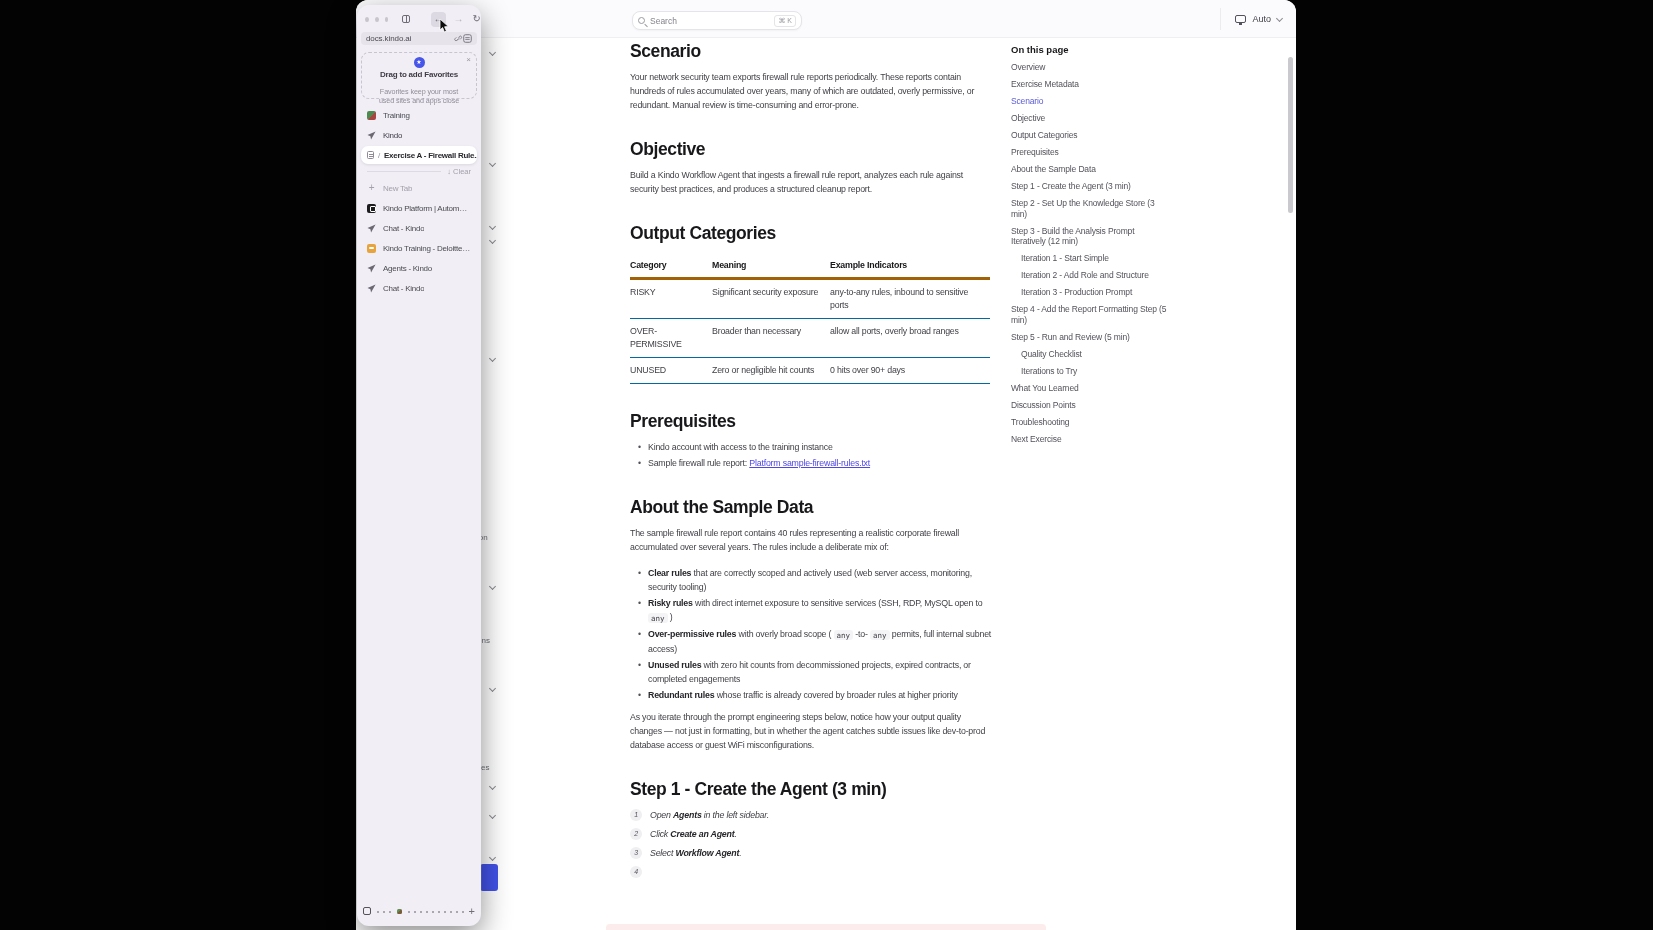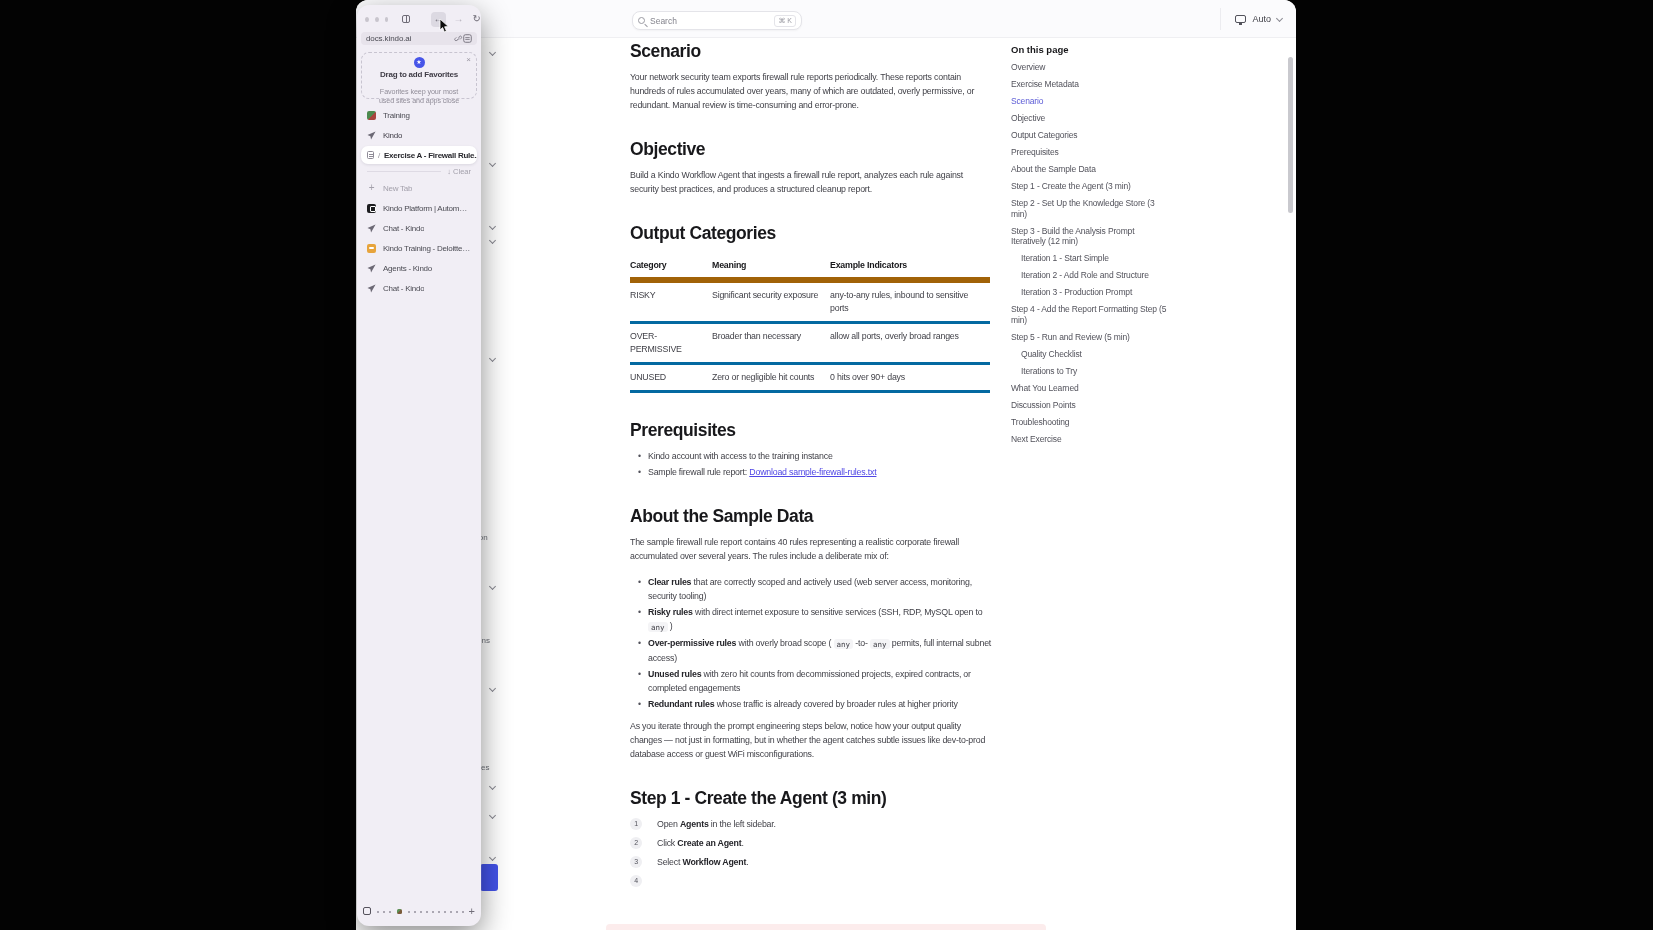--- a/index.html
+++ b/index.html
@@ -51,36 +51,36 @@
     color:#3f3f46; font-size:8.8px; letter-spacing:-0.2px; line-height:14px; z-index:1; }
   .article h2 { font-size:17.5px; letter-spacing:-0.4px; line-height:22px;
     color:#18181b; font-weight:700; margin:26px 0 8px; }
   .article h2:first-child { margin-top:0; }
   .article p { margin:2px 0 12px; }
   b, strong { color:#26262b; font-weight:700; }
 
   table.cat { width:360px; border-collapse:collapse; margin:10px 0 0; font-size:8.8px;
     letter-spacing:-0.2px; }
   table.cat th { text-align:left; font-weight:700; color:#18181b; padding:4px 8px 5px 0;
-    border-bottom:6px solid #a16207; }
+    border-bottom:3px solid #a16207; }
   table.cat td { vertical-align:top; padding:6px 8px 6px 0; line-height:13px;
-    border-bottom:3px solid #0369a1; }
+    border-bottom:1px solid #0369a1; }
   .col-cat { width:82px; } .col-mean { width:118px; } .col-ex { width:160px; }
 
   ul.plain { list-style:none; margin:6px 0 0 8px; }
   ul.plain li { position:relative; padding-left:10px; margin:1px 0 2px; }
   ul.plain li::before { content:"•"; position:absolute; left:0; top:0; color:#52525b; }
 
   a.doclink { color:#4f46e5; text-decoration:underline; }
   .code { font-family:"DejaVu Sans Mono","Liberation Mono",monospace; font-size:7.5px;
     letter-spacing:0; background:#f4f4f6; border-radius:3px; padding:0.5px 3px;
     color:#3f3f46; white-space:nowrap; }
 
   ol.steps { list-style:none; margin:6px 0 0; }
-  ol.steps li { display:flex; align-items:flex-start; gap:15px; margin:0 0 5px; }
+  ol.steps li { display:flex; align-items:flex-start; gap:8px; margin:0 0 5px;font-style:italic; }
   .stepnum { flex:0 0 auto; width:12px; height:12px; border-radius:50%; background:#efeff2;
     color:#52525b; font-size:7px; line-height:12px; text-align:center; margin-top:1px; }
 
   
   .toc { position:absolute; left:655px; top:44px; width:160px; z-index:1; }
   .toc-title { font-size:9.5px; font-weight:700; color:#18181b; margin-bottom:7px; }
   .toc ul { list-style:none; }
   .toc li { font-size:8.5px; letter-spacing:-0.15px; color:#52525b; line-height:10.5px;
     margin:0 0 6.5px; cursor:pointer; }
   .toc li.sub { padding-left:10px; }
@@ -231,21 +231,21 @@
           </tr>
         </tbody>
       </table>
 
       <h2>Prerequisites</h2>
       <ul class="plain">
         <li>
           <span>Kindo account with access to the training instance</span>
         </li>
         <li>
-          <span>Sample firewall rule report: </span><a class="doclink" href="#">Download sample-firewall-rules.txt</a>
+          <span>Sample firewall rule report: </span><a class="doclink" href="#">Platform sample-firewall-rules.txt</a>
         </li>
       </ul>
 
       <h2>About the Sample Data</h2>
       <p>The sample firewall rule report contains 40 rules representing a realistic corporate firewall accumulated over several years. The rules include a deliberate mix of:</p>
       <ul class="plain">
         <li>
           <b>Clear rules</b><span> that are correctly scoped and actively used (web server access, monitoring, security tooling)</span>
         </li>
         <li>

